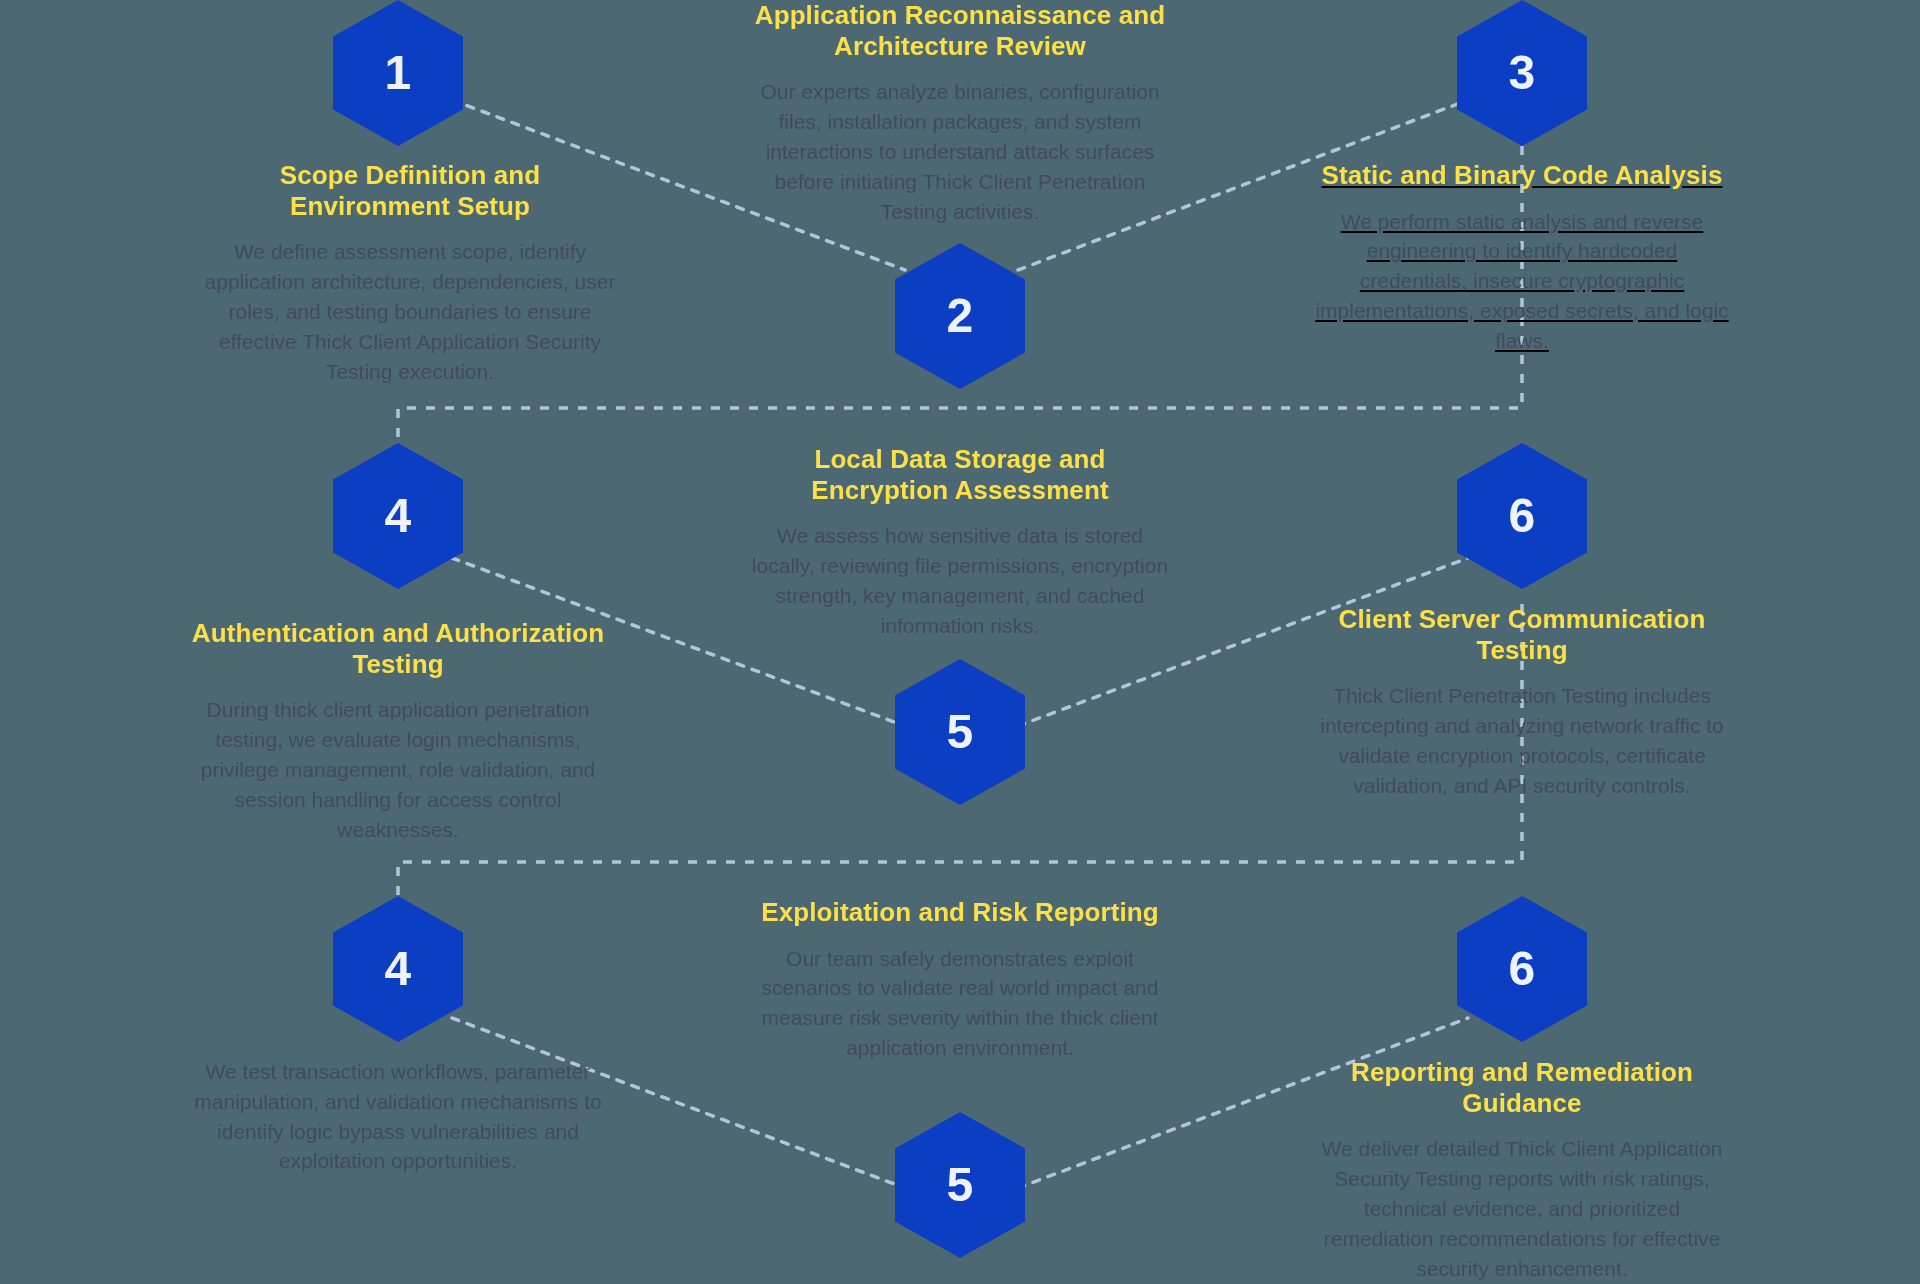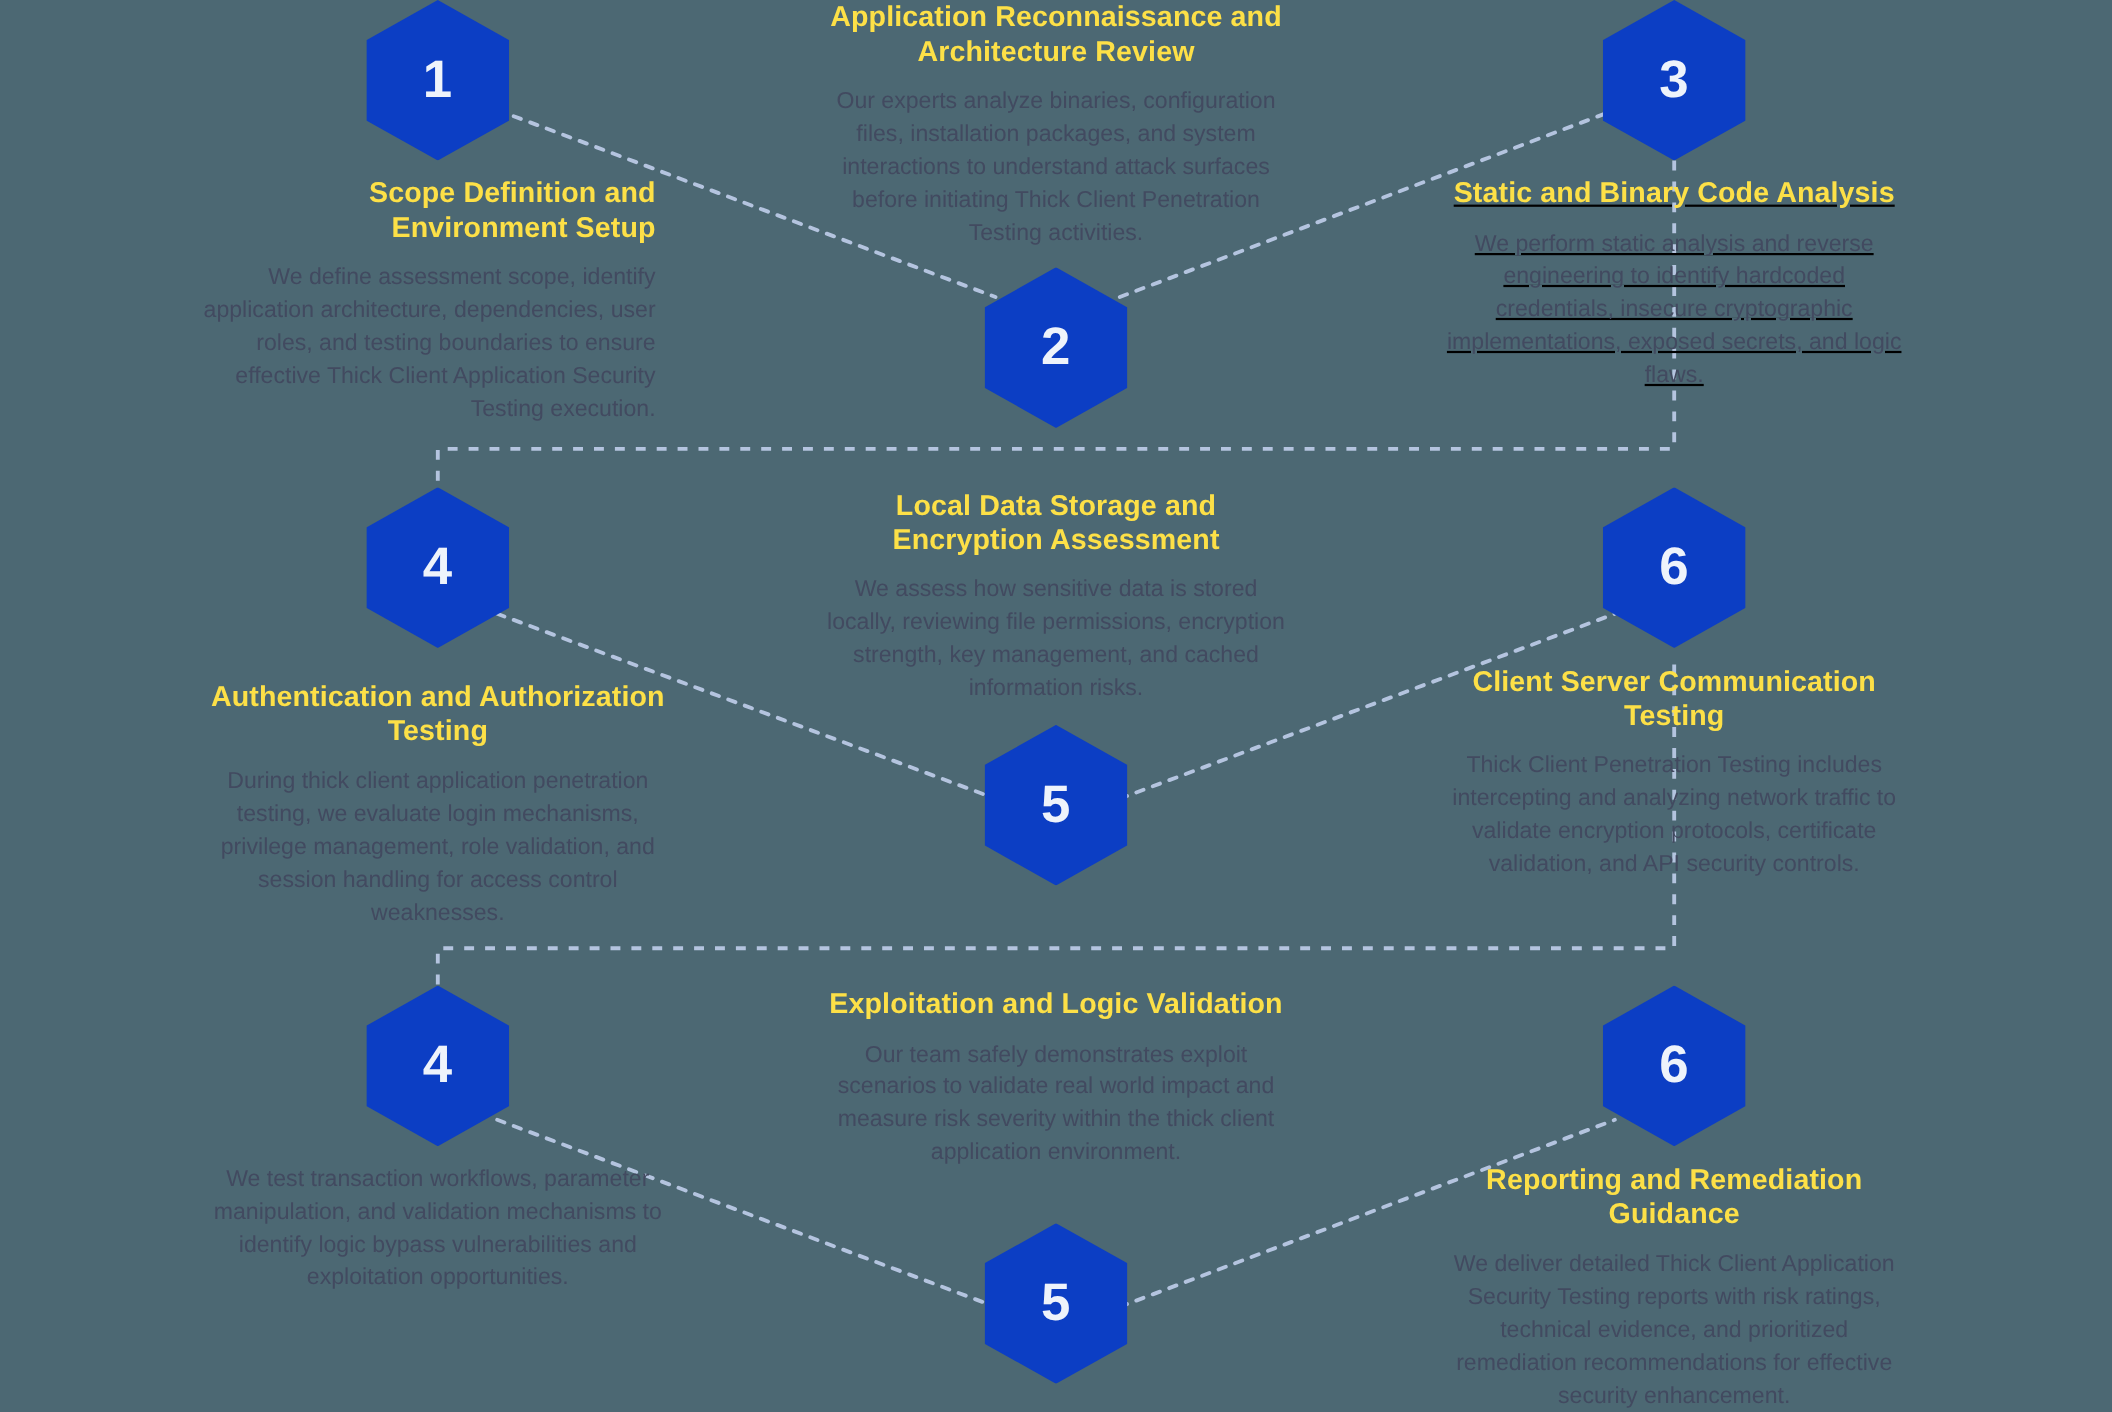--- a/index.html
+++ b/index.html
@@ -94,21 +94,21 @@
     <polyline points="1522,604 1522,862 398,862 398,908" fill="none" stroke="#b4c4df" stroke-width="3.5" stroke-dasharray="9 10"></polyline>
 
     <line x1="452" y1="1018" x2="905" y2="1188" stroke="#b4c4df" stroke-width="3.5" stroke-dasharray="7 9" stroke-linecap="round"></line>
 
     <line x1="1018" y1="1188" x2="1468" y2="1018" stroke="#b4c4df" stroke-width="3.5" stroke-dasharray="7 9" stroke-linecap="round"></line>
   </svg>
 
   <div class="hex" style="left:398px; top:73px;">
     <span class="hex-num">1</span>
   </div>
-  <div class="block" style="left:176px; top:160px;text-align:right;">
+  <div class="block" style="left:200px; top:160px;">
     <h3 class="block-title">Scope Definition and Environment Setup</h3>
     <p class="block-desc">We define assessment scope, identify application architecture, dependencies, user roles, and testing boundaries to ensure effective Thick Client Application Security Testing execution.</p>
   </div>
 
   <div class="hex" style="left:960px; top:316px;">
     <span class="hex-num">2</span>
   </div>
   <div class="block" style="left:750px; top:0px;">
     <h3 class="block-title">Application Reconnaissance and Architecture Review</h3>
     <p class="block-desc">Our experts analyze binaries, configuration files, installation packages, and system interactions to understand attack surfaces before initiating Thick Client Penetration Testing activities.</p>
@@ -150,21 +150,21 @@
     <span class="hex-num">4</span>
   </div>
   <div class="block" style="left:188px; top:1057px;">
     <p class="block-desc">We test transaction workflows, parameter manipulation, and validation mechanisms to identify logic bypass vulnerabilities and exploitation opportunities.</p>
   </div>
 
   <div class="hex" style="left:960px; top:1185px;">
     <span class="hex-num">5</span>
   </div>
   <div class="block" style="left:750px; top:897px;">
-    <h3 class="block-title">Exploitation and Logic Validation</h3>
+    <h3 class="block-title">Exploitation and Risk Reporting</h3>
     <p class="block-desc">Our team safely demonstrates exploit scenarios to validate real world impact and measure risk severity within the thick client application environment.</p>
   </div>
 
   <div class="hex" style="left:1522px; top:969px;">
     <span class="hex-num">6</span>
   </div>
   <div class="block" style="left:1312px; top:1057px;">
     <h3 class="block-title">Reporting and Remediation Guidance</h3>
     <p class="block-desc">We deliver detailed Thick Client Application Security Testing reports with risk ratings, technical evidence, and prioritized remediation recommendations for effective security enhancement.</p>
   </div>

